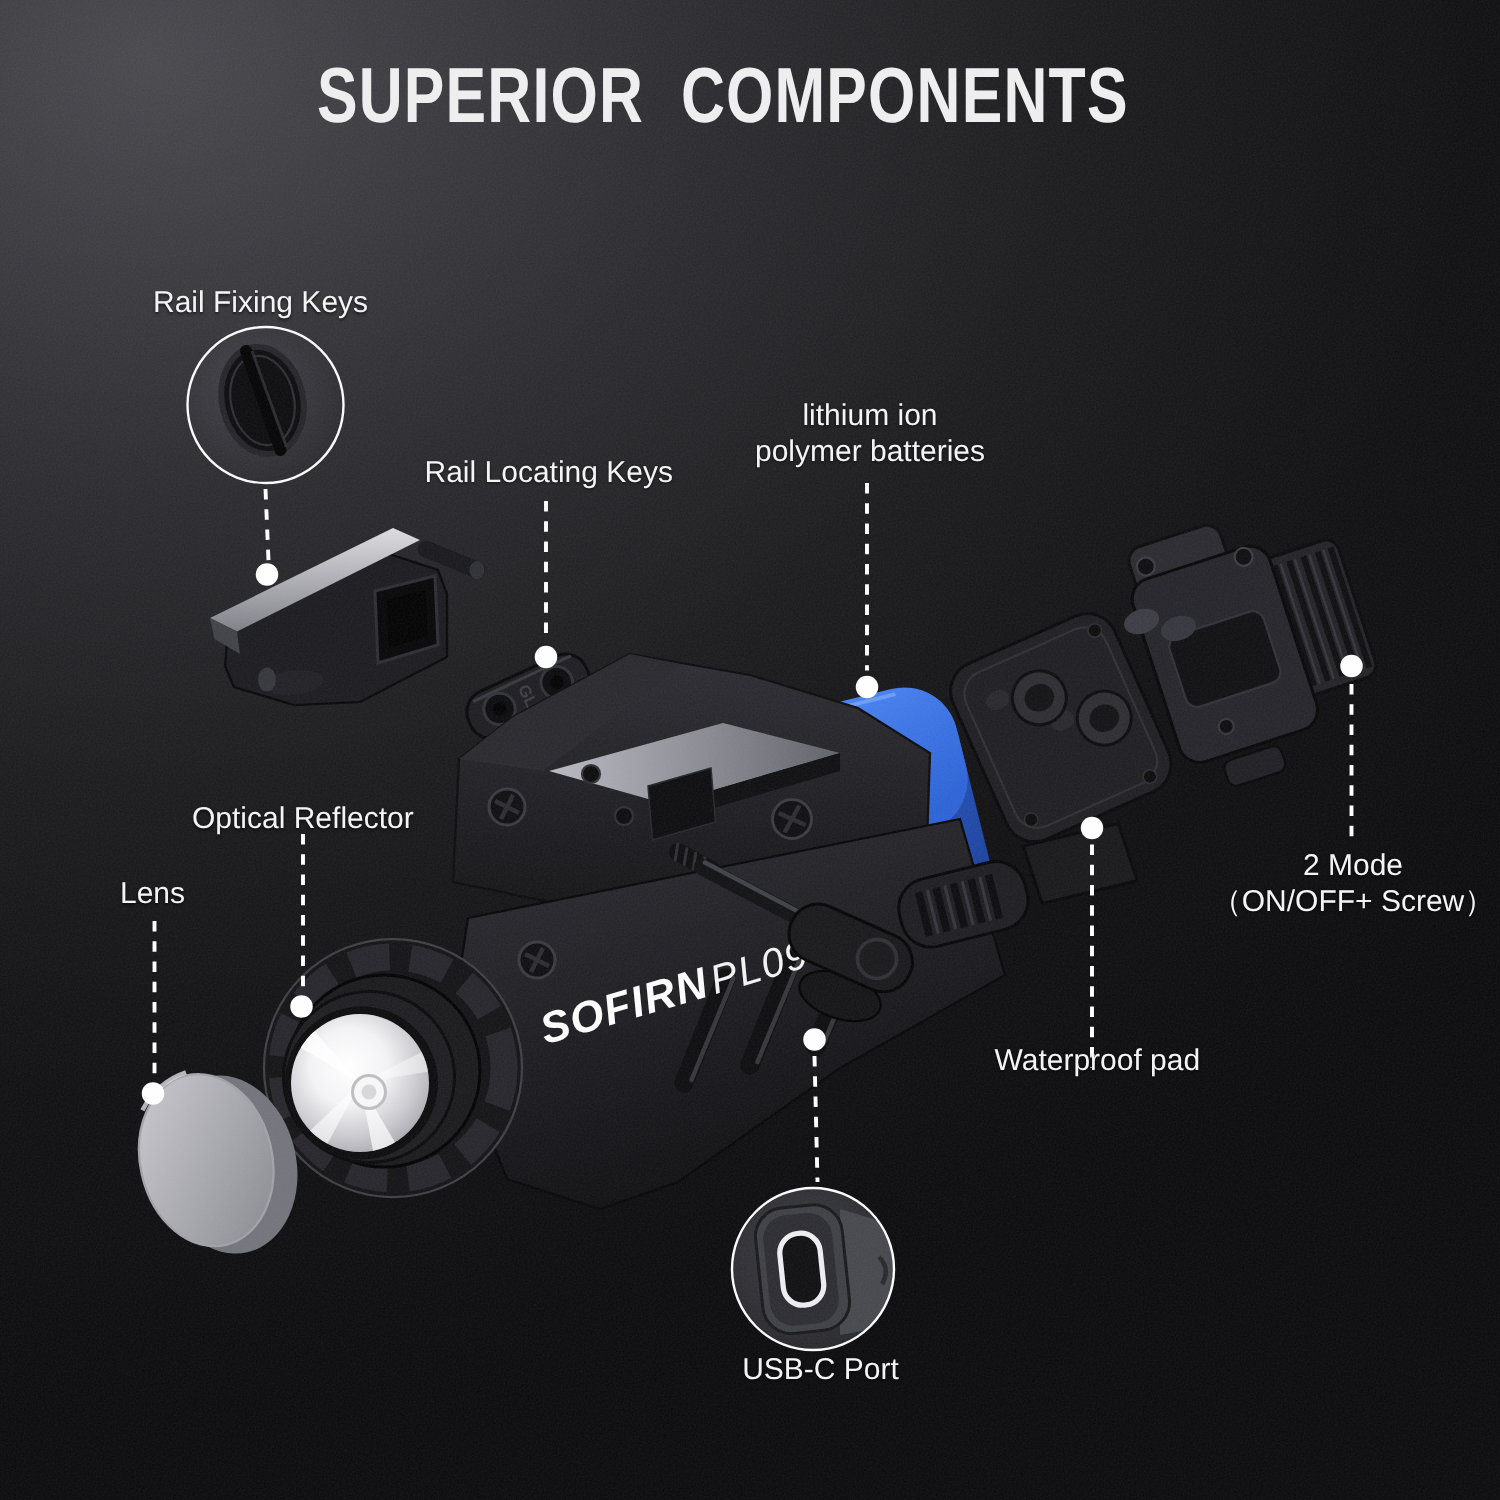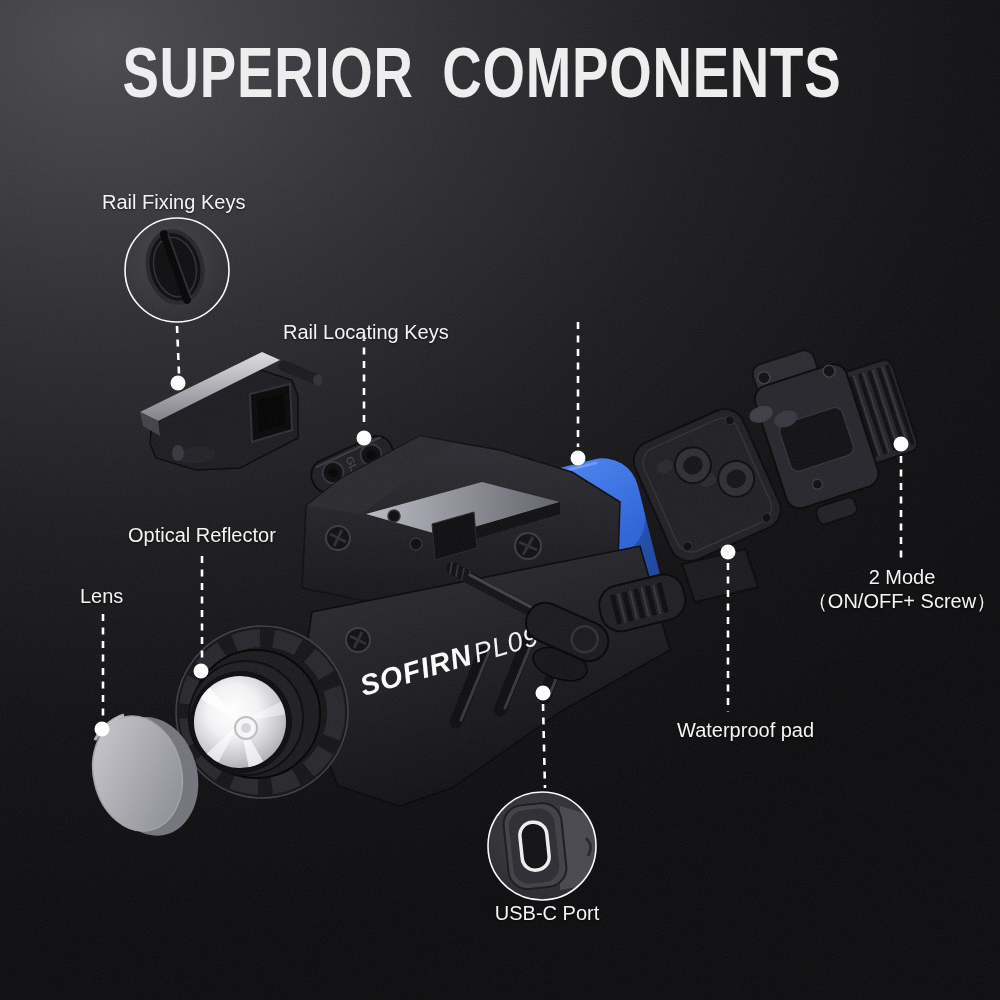--- a/index.html
+++ b/index.html
@@ -5,21 +5,21 @@
   html,body{margin:0;padding:0;background:#000;}
   .stage{
     position:relative;width:1000px;height:1000px;overflow:hidden;
     background:
       radial-gradient(1150px 900px at 10% 4%, #47474c 0%, #3a3a3f 14%, #2a2a2e 32%, #19191c 54%, #0e0e10 76%, #09090b 100%);
     font-family:"Liberation Sans", sans-serif;
   }
   .scene{position:absolute;left:0;top:0;}
   .title{
     position:absolute;left:0;top:38px;width:964px;text-align:center;
-    color:#eeeeee;font-weight:bold;font-size:70px;line-height:1;
+    color:#eeeeee;font-weight:bold;font-size:52px;line-height:1;
     letter-spacing:1px;word-spacing:16px;white-space:nowrap;
   }
   .title .squeeze{display:inline-block;transform:scaleX(.78);transform-origin:50% 50%;}
   .lbl{
     position:absolute;color:#f4f4f4;font-size:20px;line-height:1.22;
     white-space:nowrap;text-shadow:0 1px 2px rgba(0,0,0,.6);
   }
   .lbl.center{transform:translateX(-50%);text-align:center;}
 </style>
 </head>
@@ -319,29 +319,33 @@
 
   <rect width="1000" height="1000" filter="url(#grain)" opacity="0.45"></rect>
 </svg>
 
 <div class="title">
   <span class="squeeze">SUPERIOR COMPONENTS</span>
 </div>
 
 <div class="lbl" style="left:102px;top:190px;">Rail Fixing Keys</div>
 
-<div class="lbl" style="left:283px;top:320px;">Rail Locating Keys</div>
-
-
-<div class="lbl" style="left:128px;top:523px;">Optical Reflector</div>
+<div class="lbl" style="left:283px;top:303px;">Rail Locating Keys</div>
+
+<div class="lbl center" style="left:580px;top:265px;">
+  <div>lithium ion</div>
+  <div>polymer batteries</div>
+</div>
+
+<div class="lbl" style="left:128px;top:534px;">Optical Reflector</div>
 
 <div class="lbl" style="left:80px;top:584px;text-align:center;">Lens</div>
 
 <div class="lbl center" style="left:902px;top:565px;">
   <div>2 Mode</div>
   <div>（ON/OFF+ Screw）</div>
 </div>
 
-<div class="lbl" style="left:663px;top:718px;margin-left:14px;">Waterproof pad</div>
+<div class="lbl" style="left:663px;top:695px;">Waterproof pad</div>
 
 <div class="lbl center" style="left:547px;top:901px;">USB-C Port</div>
 
 </div>
 
 </body></html>

